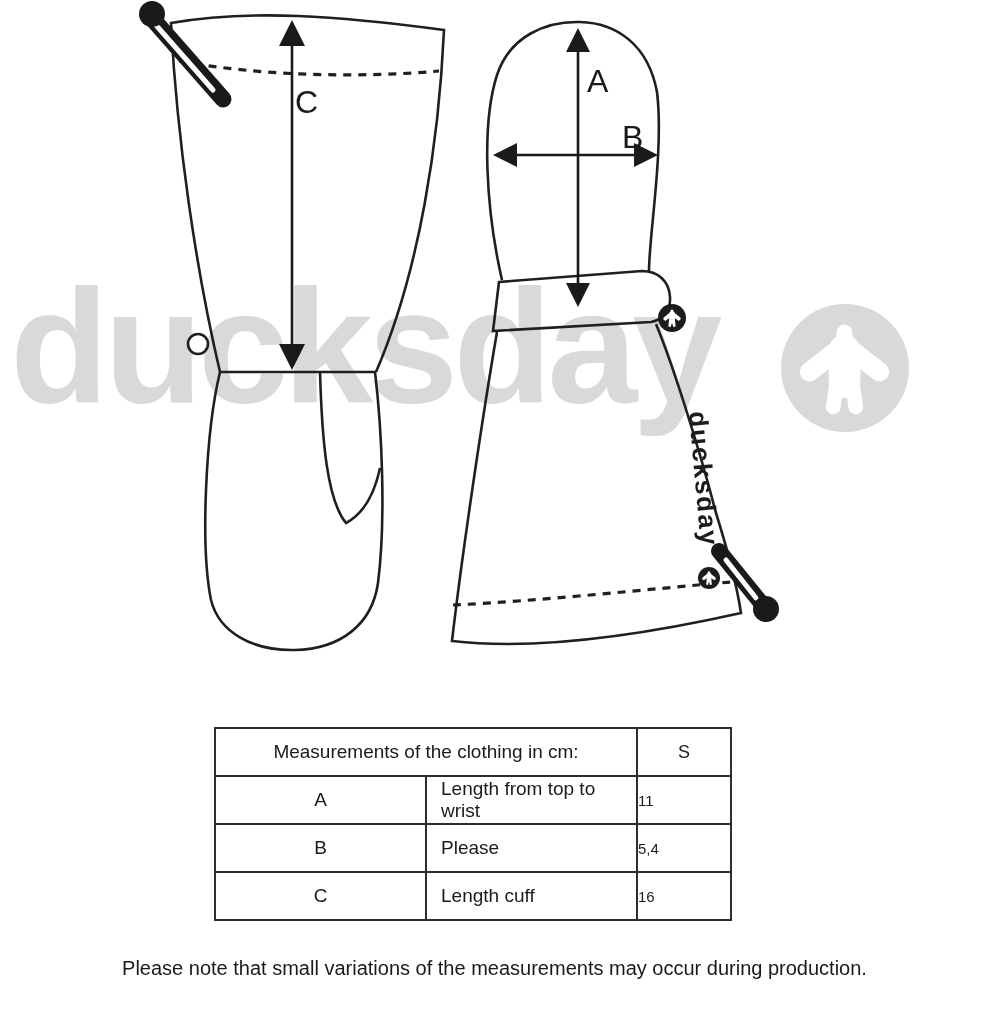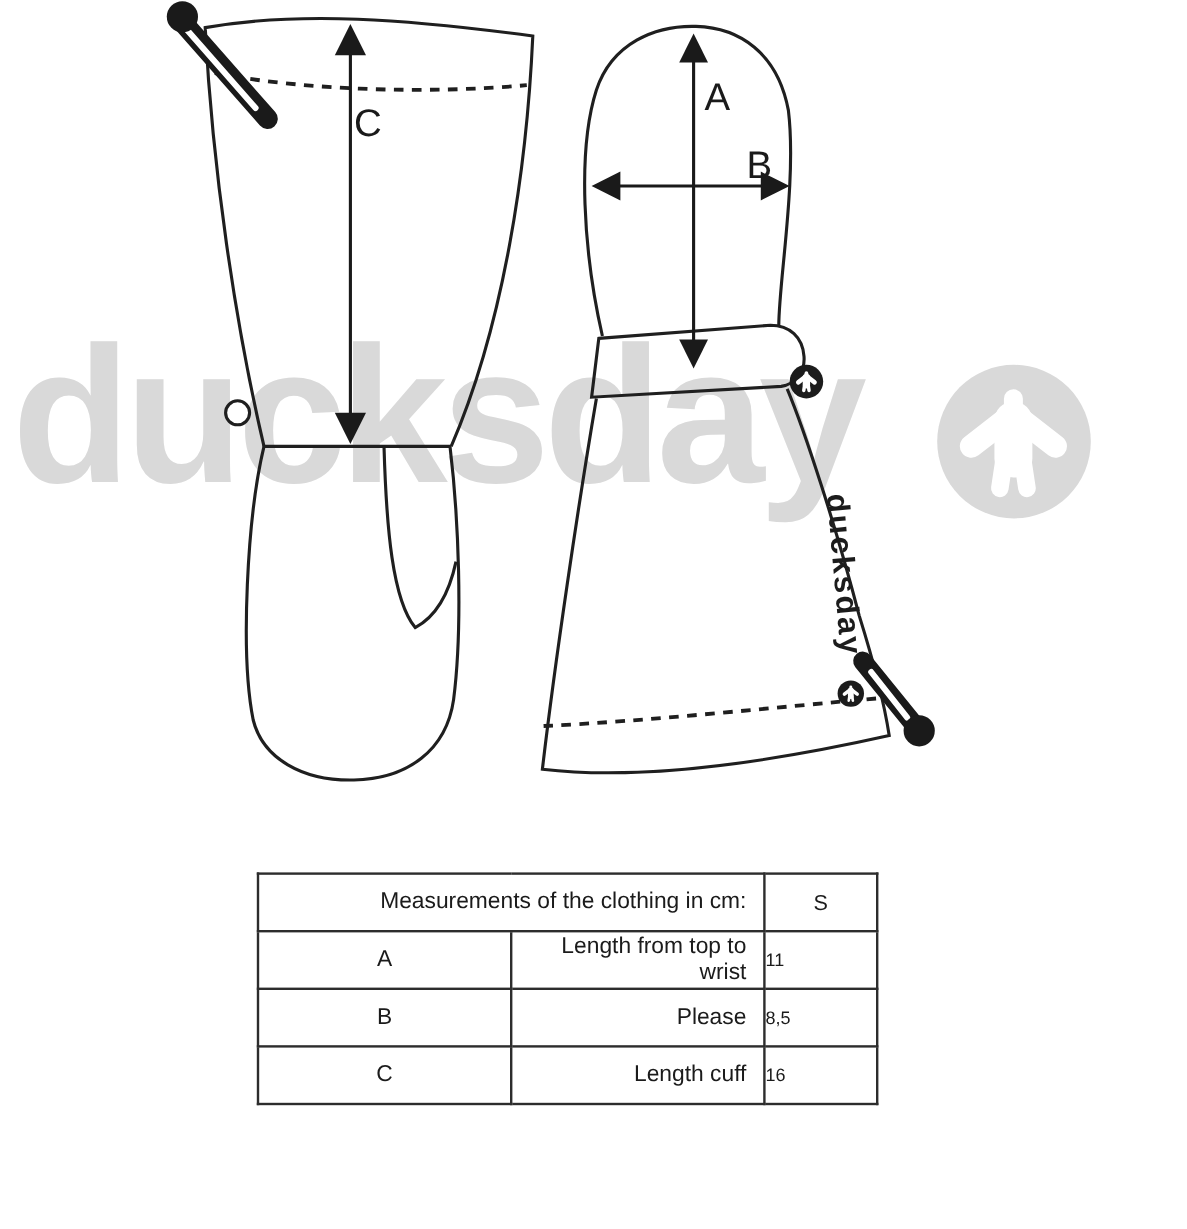--- a/index.html
+++ b/index.html
@@ -18,24 +18,24 @@
     color:#1b1b1b;
   }
   .size-table td{
     border:2px solid #2d2d2d;
     height:48px;
     font-size:19px;
     padding:0 14px;
     background:#ffffff;
     box-sizing:border-box;
   }
-  .size-table .cell-title{text-align:right;}
+  .size-table .cell-title{text-align:center;}
   .size-table .cell-size{width:94px;text-align:center;padding:0;font-size:18px;}
   .size-table .cell-letter{width:82px;text-align:center;padding:0;}
-  .size-table .cell-desc{width:338px;text-align:right;}
+  .size-table .cell-desc{width:338px;text-align:left;}
   .size-table .cell-value{width:94px;text-align:left;padding:0;font-size:15px;}
   .production-note{
     position:absolute;left:0;right:0;top:957px;
     text-align:center;
     font-size:20px;
     color:#1a1a1a;
   }
 </style>
 </head>
 <body>
@@ -141,24 +141,25 @@
         <td class="cell-size">S</td>
       </tr>
       <tr>
         <td class="cell-letter">A</td>
         <td class="cell-desc">Length from top to wrist</td>
         <td class="cell-value">11</td>
       </tr>
       <tr>
         <td class="cell-letter">B</td>
         <td class="cell-desc">Please</td>
-        <td class="cell-value">8,5</td>
+        <td class="cell-value">5,4</td>
       </tr>
       <tr>
         <td class="cell-letter">C</td>
         <td class="cell-desc">Length cuff</td>
         <td class="cell-value">16</td>
       </tr>
     </tbody>
   </table>
 
+  <div class="production-note">Please note that small variations of the measurements may occur during production.</div>
 
 </div>
 
 </body></html>

